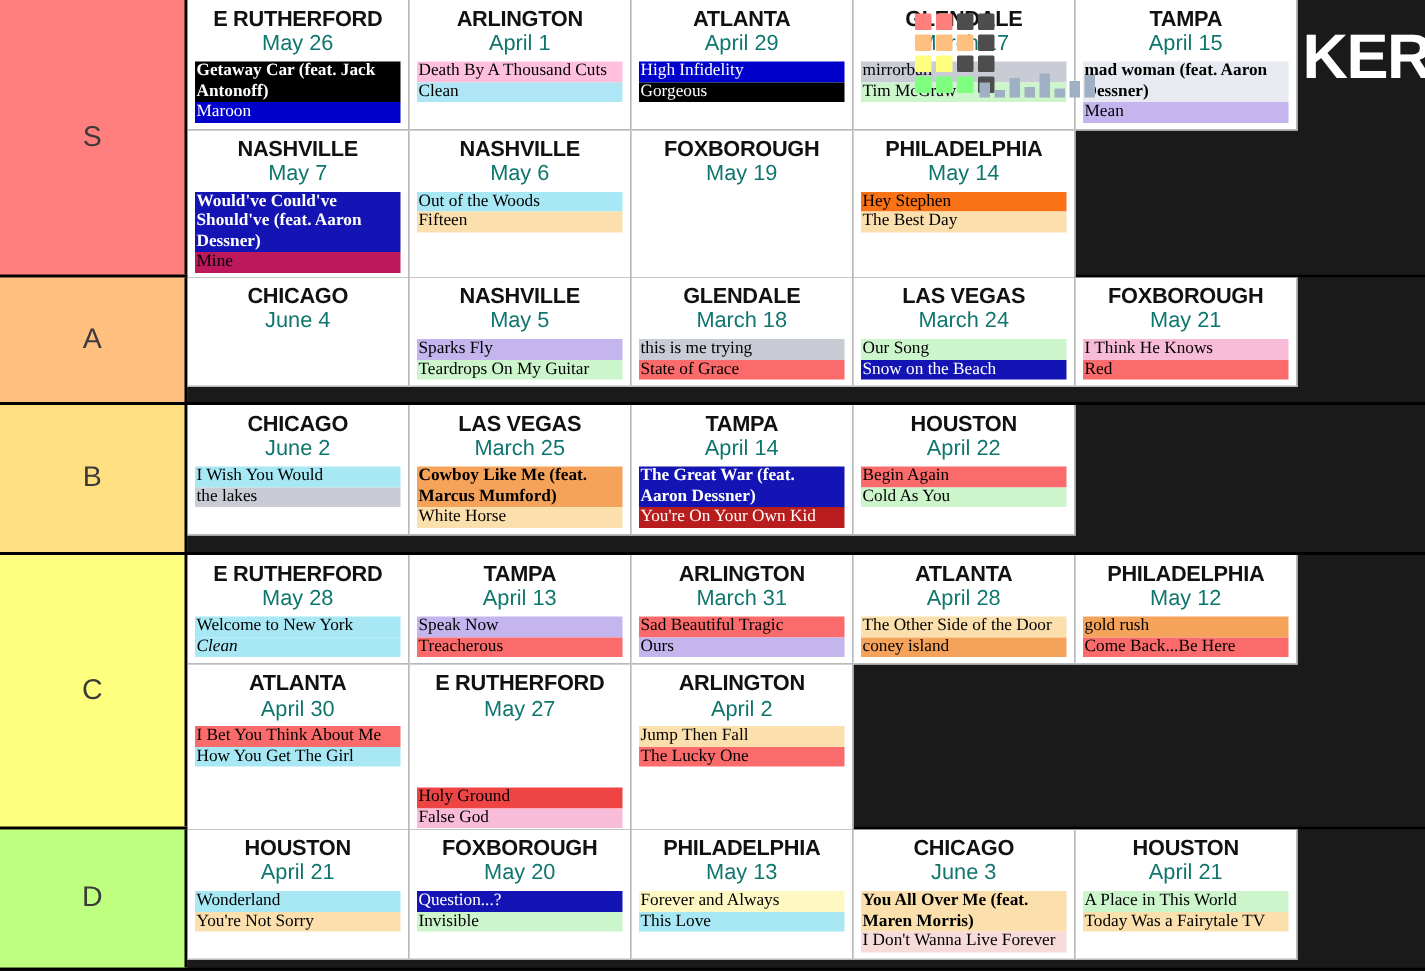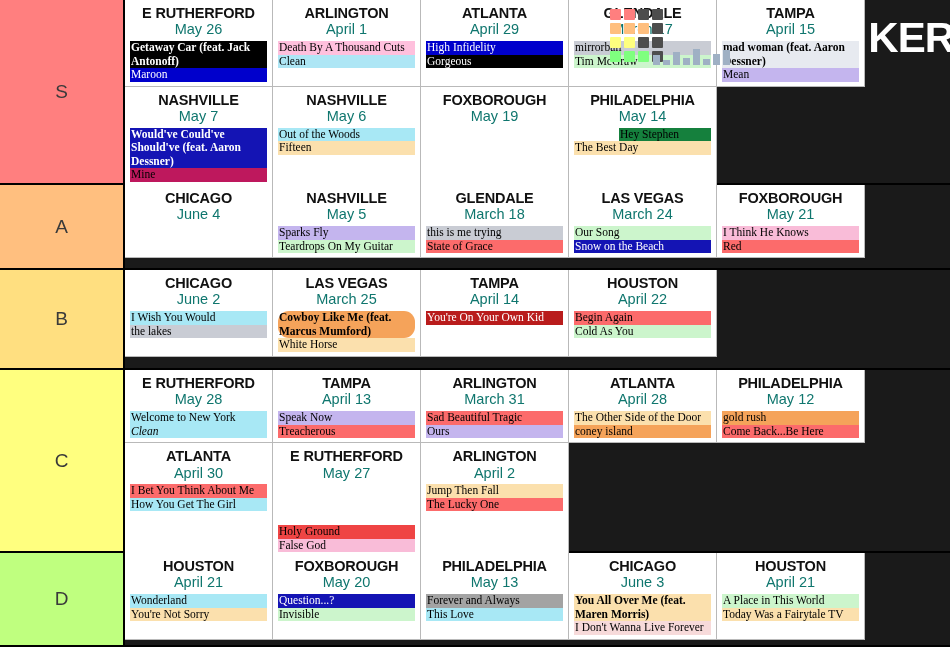--- a/index.html
+++ b/index.html
@@ -184,21 +184,21 @@
           </div>
         </div>
         <div class="card">
           <div class="city">FOXBOROUGH</div>
           <div class="date">May 19</div>
         </div>
         <div class="card">
           <div class="city">PHILADELPHIA</div>
           <div class="date">May 14</div>
           <div class="songs">
-            <div class="song" style="background: #15803d; color: rgb(0, 0, 0); margin-left: 45px;">Hey Stephen</div>
+            <div class="song" style="background: #f97316; color: rgb(0, 0, 0);">Hey Stephen</div>
             <div class="song" style="background: rgb(251, 224, 173); color: rgb(0, 0, 0);">The Best Day</div>
           </div>
         </div>
       </div>
     </div>
     <div class="tier-row" style="height: 85px;">
       <div class="tier-label" style="background: rgb(255, 191, 127);">A</div>
       <div class="tier-items">
         <div class="card">
           <div class="city">CHICAGO</div>
@@ -246,28 +246,29 @@
           <div class="date">June 2</div>
           <div class="songs">
             <div class="song" style="background: rgb(168, 232, 245); color: rgb(0, 0, 0);">I Wish You Would</div>
             <div class="song" style="background: rgb(201, 204, 212); color: rgb(0, 0, 0);">the lakes</div>
           </div>
         </div>
         <div class="card">
           <div class="city">LAS VEGAS</div>
           <div class="date">March 25</div>
           <div class="songs">
-            <div class="song b" style="background: rgb(245, 163, 90); color: rgb(0, 0, 0); border-radius: 11px;">Cowboy Like Me (feat. Marcus Mumford)</div>
+            <div class="song b" style="background: rgb(245, 163, 90); color: rgb(0, 0, 0);">Cowboy Like Me (feat. Marcus Mumford)</div>
             <div class="song" style="background: rgb(251, 224, 173); color: rgb(0, 0, 0);">White Horse</div>
           </div>
         </div>
         <div class="card">
           <div class="city">TAMPA</div>
           <div class="date">April 14</div>
           <div class="songs">
+            <div class="song b" style="background: rgb(20, 20, 180); color: rgb(255, 255, 255);">The Great War (feat. Aaron Dessner)</div>
             <div class="song" style="background: #b91c1c; color: rgb(255, 255, 255);">You're On Your Own Kid</div>
           </div>
         </div>
         <div class="card">
           <div class="city">HOUSTON</div>
           <div class="date">April 22</div>
           <div class="songs">
             <div class="song" style="background: rgb(252, 107, 107); color: rgb(0, 0, 0);">Begin Again</div>
             <div class="song" style="background: rgb(204, 245, 204); color: rgb(0, 0, 0);">Cold As You</div>
           </div>
@@ -359,21 +360,21 @@
           <div class="date">May 20</div>
           <div class="songs">
             <div class="song" style="background: rgb(20, 20, 180); color: rgb(255, 255, 255);">Question...?</div>
             <div class="song" style="background: rgb(204, 245, 204); color: rgb(0, 0, 0);">Invisible</div>
           </div>
         </div>
         <div class="card">
           <div class="city">PHILADELPHIA</div>
           <div class="date">May 13</div>
           <div class="songs">
-            <div class="song" style="background: #a3a3a3; color: rgb(0, 0, 0);">Forever and Always</div>
+            <div class="song" style="background: #fef9c3; color: rgb(0, 0, 0);">Forever and Always</div>
             <div class="song" style="background: rgb(168, 232, 245); color: rgb(0, 0, 0);">This Love</div>
           </div>
         </div>
         <div class="card">
           <div class="city">CHICAGO</div>
           <div class="date">June 3</div>
           <div class="songs">
             <div class="song b" style="background: rgb(251, 224, 173); color: rgb(0, 0, 0);">You All Over Me (feat. Maren Morris)</div>
             <div class="song" style="background: rgb(247, 218, 218); color: rgb(0, 0, 0);">I Don't Wanna Live Forever</div>
           </div>

